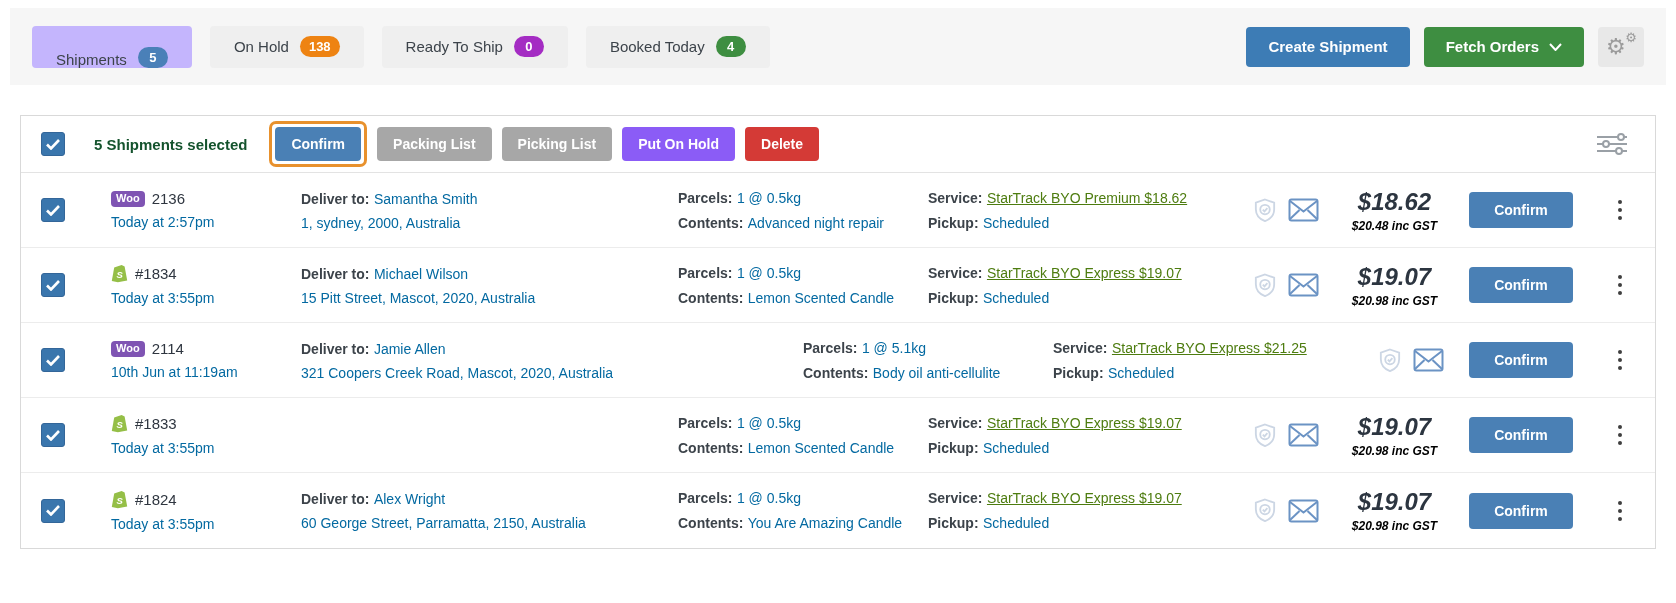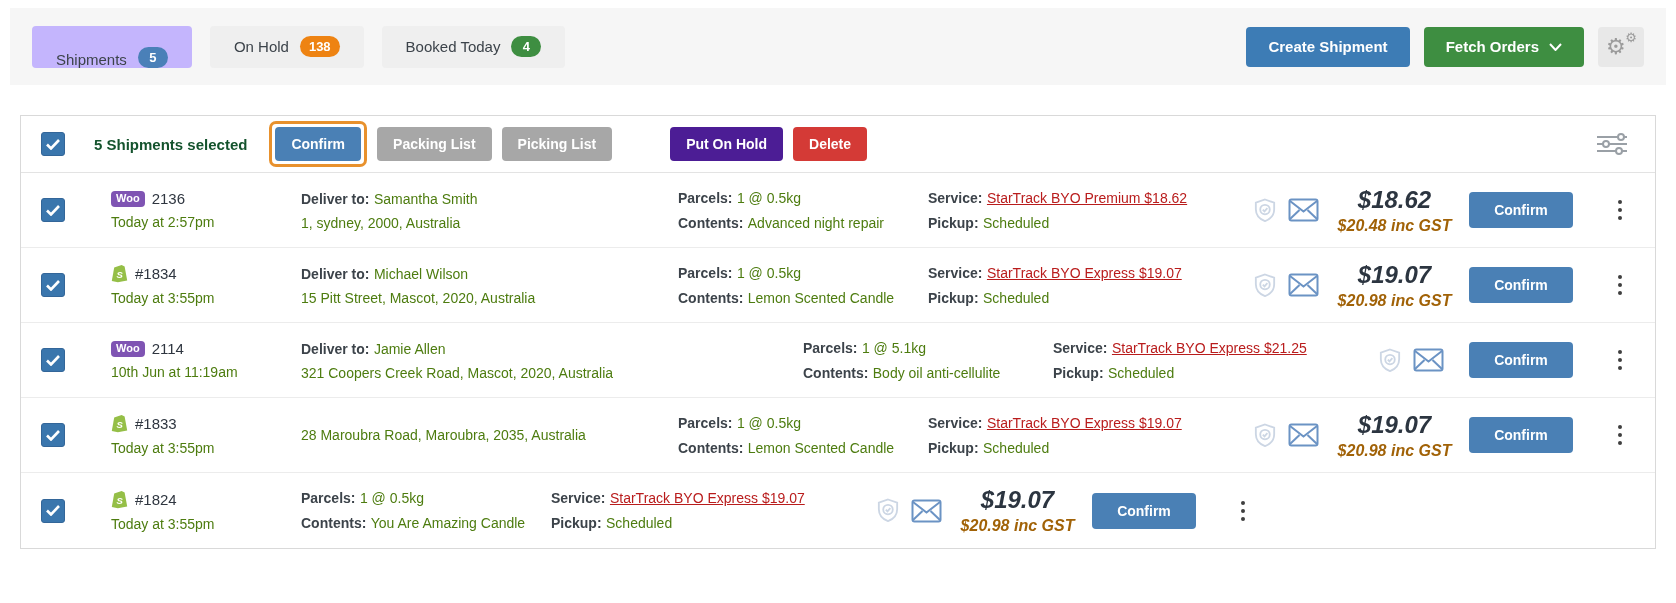--- a/index.html
+++ b/index.html
@@ -27,63 +27,67 @@
   
   .panel { margin:30px 20px 0 20px; border:1px solid #d9d9d9; background:#fff; }
 
   
   .bulk-bar { height:57px; display:flex; align-items:center; border-bottom:1px solid #e3e3e3; padding:0 26px 0 20px; }
   .checkbox { width:24px; height:24px; border-radius:3px; background:#3a76ad; border:1px solid #336699; display:inline-flex; align-items:center; justify-content:center; cursor:pointer; flex:none; }
   .bulk-text { margin-left:29px; font-size:15px; font-weight:bold; color:#14532d; }
   .bulk-buttons { display:flex; align-items:center; gap:10px; margin-left:22px; }
   .btn.small { height:34px; padding:0 16px; font-size:14px; }
   .btn.gray { background:#a7a7a7; }
-  .btn.orange { background:#4c1d95;margin-left:48px; }
+  .btn.orange { background:#8b5cf6; }
   .btn.red { background:#d43a36; }
   .confirm-highlight { display:inline-flex; border:3px solid #e8912d; border-radius:7px; padding:3px; }
   .filter-wrap { margin-left:auto; cursor:pointer; display:flex; }
 
   
   .row { height:75px; display:flex; align-items:center; border-bottom:1px solid #ececec; padding-left:20px; }
   .row:last-child { border-bottom:none; }
   .cell { display:flex; flex-direction:column; justify-content:center; gap:7px; }
   .cb-cell { width:70px; flex:none; }
   .order-cell { width:190px; flex:none; }
   .order-line { display:flex; align-items:center; gap:7px;text-align:right; }
   .woo-badge { background:#7f54b3; color:#fff; font-weight:bold; font-size:11px; padding:2px 5px 3px 5px; border-radius:4px; line-height:1; }
   .order-id { font-size:15px; font-weight:normal; color:#2f3640; }
-  .muted { font-size:14px; color:#4d7c0f; }
+  .muted { font-size:14px; color:#0369a1; }
   .lbl { font-size:14px; font-weight:bold; color:#3c434a; }
   .deliver-cell { flex:1 1 320px; min-width:0; padding-right:10px; }
   .parcels-cell { width:250px; flex:none; }
   .service-cell { width:312px; flex:none; }
-  .service-link { color:#b91c1c; text-decoration:underline; font-size:14px; }
+  .service-link { color:#4d7c0f; text-decoration:underline; font-size:14px; }
   .icons-cell { width:92px; flex:none; flex-direction:row; align-items:center; gap:12px; }
   .price-cell { width:125px; flex:none; align-items:center; gap:3px;font-style:italic; }
   .price-main { font-size:24px; font-weight:bold; color:#2c3540; }
-  .price-sub { font-size:16px; font-weight:bold; color:#a16207; }
+  .price-sub { font-size:12px; font-weight:bold; color:#000000; }
   .confirm-cell { width:128px; flex:none; align-items:center; }
   .btn.row-confirm { width:104px; height:36px; font-size:14px; }
   .kebab-cell { width:70px; flex:none; align-items:center; cursor:pointer; }
   .kebab { display:flex; flex-direction:column; gap:4px; padding:6px; }
   .kebab i { width:4px; height:4px; border-radius:50%; background:#3f3f3f; }
   .shield-icon, .mail-icon { cursor:pointer; display:flex; }
 </style>
 </head>
 <body>
 
 <div class="top-bar">
   <div class="tabs">
     <button class="tab active">
       <span>Shipments</span>
       <span class="badge blue">5</span>
     </button>
     <button class="tab">
       <span>On Hold</span>
       <span class="badge orange">138</span>
+    </button>
+    <button class="tab">
+      <span>Ready To Ship</span>
+      <span class="badge purple">0</span>
     </button>
     <button class="tab">
       <span>Booked Today</span>
       <span class="badge green">4</span>
     </button>
   </div>
   <div class="top-actions">
     <button class="btn big blue">Create Shipment</button>
     <button class="btn big green">
       <span>Fetch Orders</span>
@@ -324,21 +328,20 @@
 
         <svg class="shop-badge" width="17" height="19" viewBox="0 0 17 19">
           <path d="M3.2 3.6 L10.6 1.1 L13.6 2.6 L16.2 16.4 L6.9 18.3 L0.8 16.9 Z" fill="#95bf47"></path>
           <text x="5.6" y="13.6" font-size="9.5" fill="#ffffff" font-weight="bold" font-style="italic" font-family="Liberation Sans, sans-serif">S</text>
         </svg>
         <span class="order-id">#1833</span>
       </div>
       <div class="muted">Today at 3:55pm</div>
     </div>
     <div class="cell deliver-cell">
-      <div class="muted">28 Maroubra Road, Maroubra, 2035, Australia</div>
     </div>
     <div class="cell parcels-cell">
       <div><span class="lbl">Parcels:</span> <span class="muted">1 @ 0.5kg</span></div>
       <div><span class="lbl">Contents:</span> <span class="muted">Lemon Scented Candle</span></div>
     </div>
     <div class="cell service-cell">
       <div><span class="lbl">Service:</span> <a href="#" class="service-link">StarTrack BYO Express $19.07</a></div>
       <div><span class="lbl">Pickup:</span> <span class="muted">Scheduled</span></div>
     </div>
     <div class="cell icons-cell">
@@ -386,20 +389,24 @@
       <div class="order-line">
 
         <svg class="shop-badge" width="17" height="19" viewBox="0 0 17 19">
           <path d="M3.2 3.6 L10.6 1.1 L13.6 2.6 L16.2 16.4 L6.9 18.3 L0.8 16.9 Z" fill="#95bf47"></path>
           <text x="5.6" y="13.6" font-size="9.5" fill="#ffffff" font-weight="bold" font-style="italic" font-family="Liberation Sans, sans-serif">S</text>
         </svg>
         <span class="order-id">#1824</span>
       </div>
       <div class="muted">Today at 3:55pm</div>
     </div>
+    <div class="cell deliver-cell">
+      <div><span class="lbl">Deliver to:</span> <span class="muted">Alex Wright</span></div>
+      <div class="muted">60 George Street, Parramatta, 2150, Australia</div>
+    </div>
     <div class="cell parcels-cell">
       <div><span class="lbl">Parcels:</span> <span class="muted">1 @ 0.5kg</span></div>
       <div><span class="lbl">Contents:</span> <span class="muted">You Are Amazing Candle</span></div>
     </div>
     <div class="cell service-cell">
       <div><span class="lbl">Service:</span> <a href="#" class="service-link">StarTrack BYO Express $19.07</a></div>
       <div><span class="lbl">Pickup:</span> <span class="muted">Scheduled</span></div>
     </div>
     <div class="cell icons-cell">
       <span class="shield-icon">

